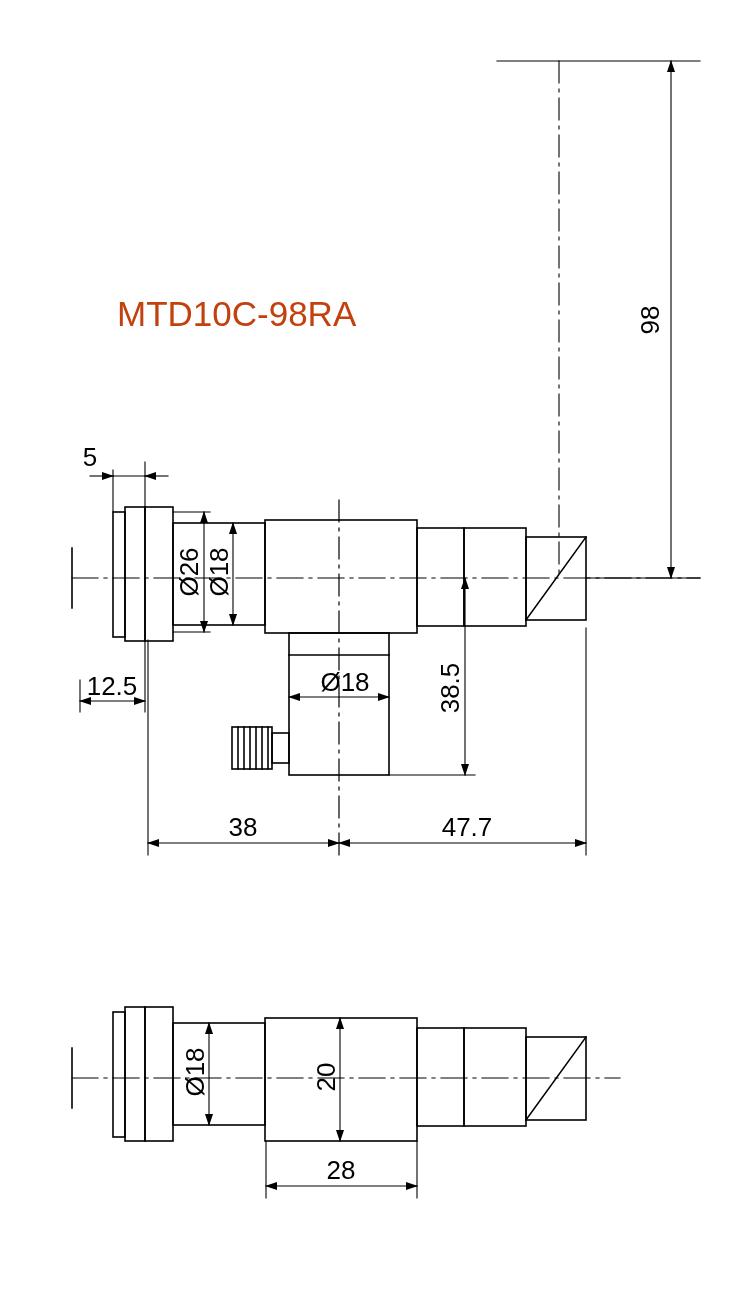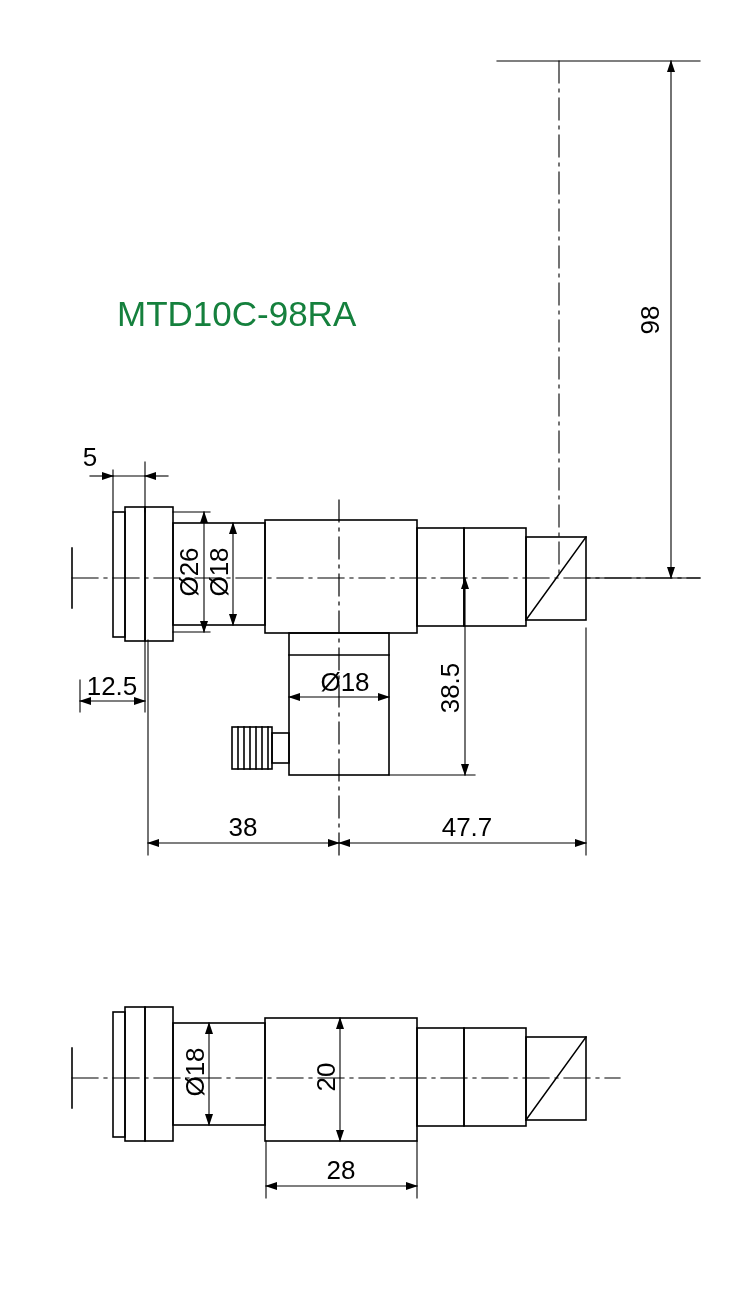--- a/index.html
+++ b/index.html
@@ -27,21 +27,21 @@
     width: 756px;
     height: 1300px;
   }
   .title-label {
     position: absolute;
     left: 117px;
     top: 294px;
     font-size: 35px;
     letter-spacing: 0px;
     white-space: nowrap;
-    color: #15803d;
+    color: #c2410c;
   }
 </style>
 </head>
 <body>
 
 <div id="sheet">
 
   <svg id="drawing-svg" viewBox="0 0 756 1300">
     <defs>
       <marker id="arrEnd" markerWidth="12" markerHeight="8" refX="11" refY="4" orient="auto" markerUnits="userSpaceOnUse">

